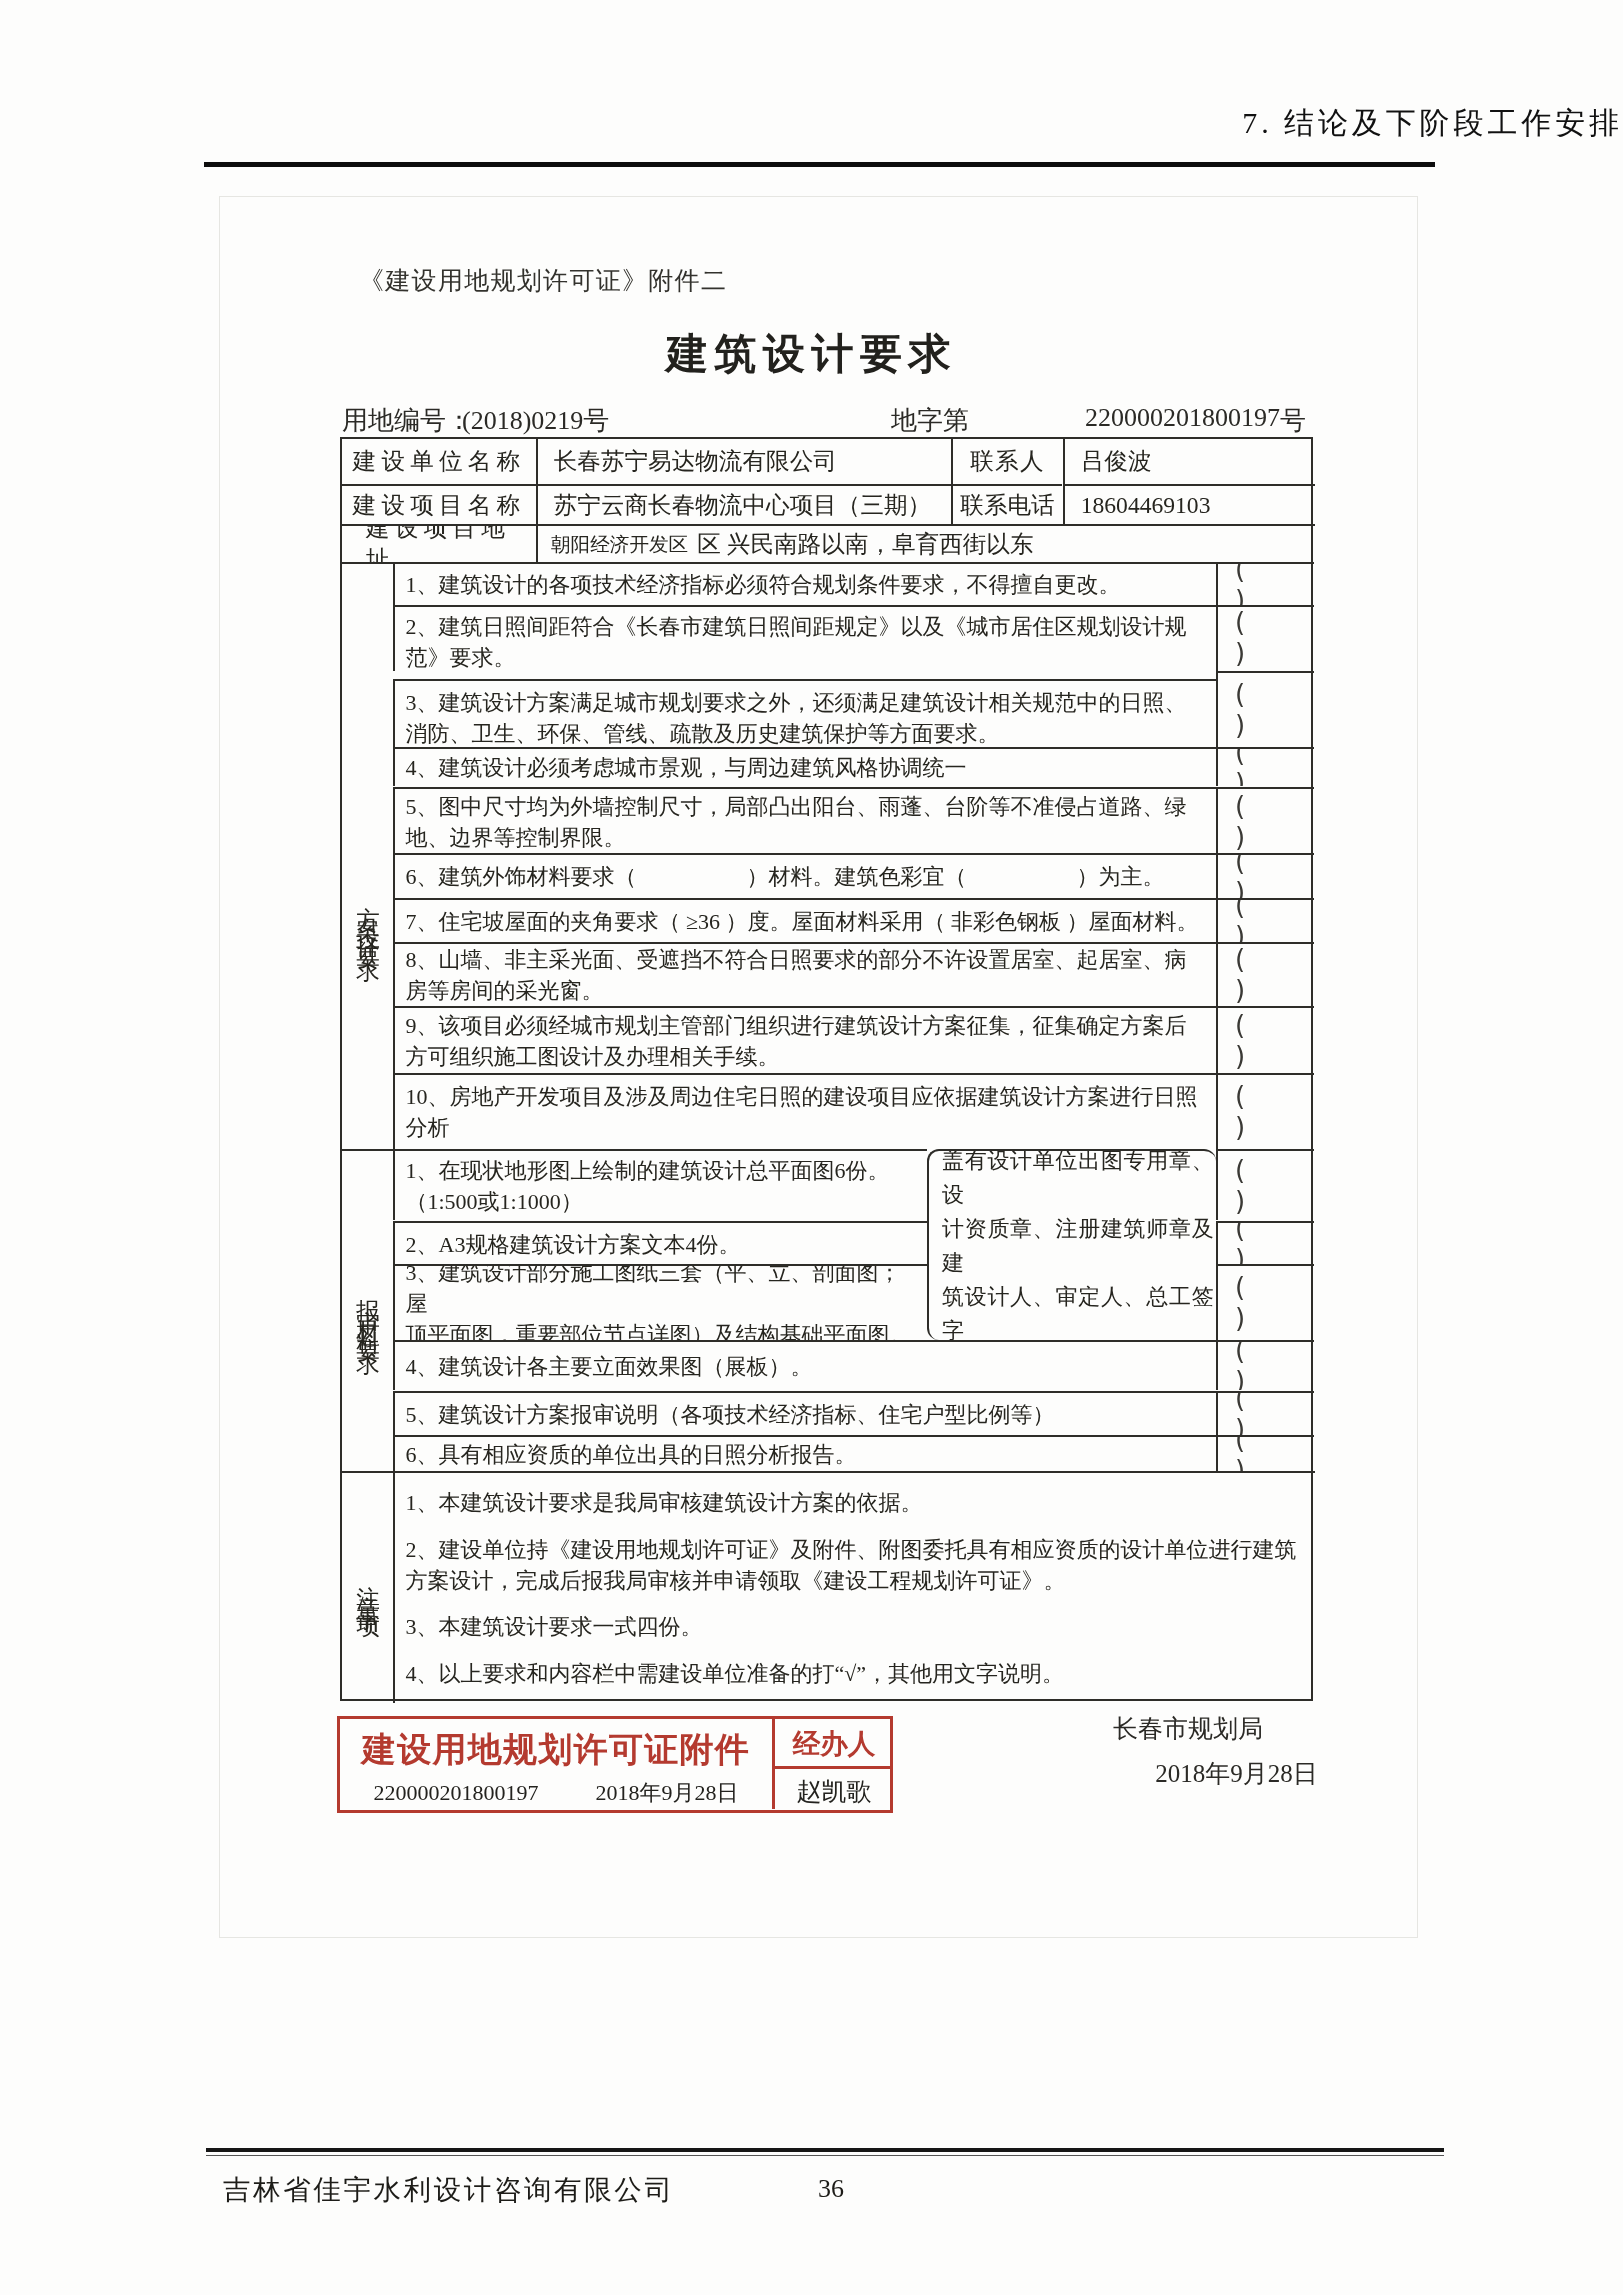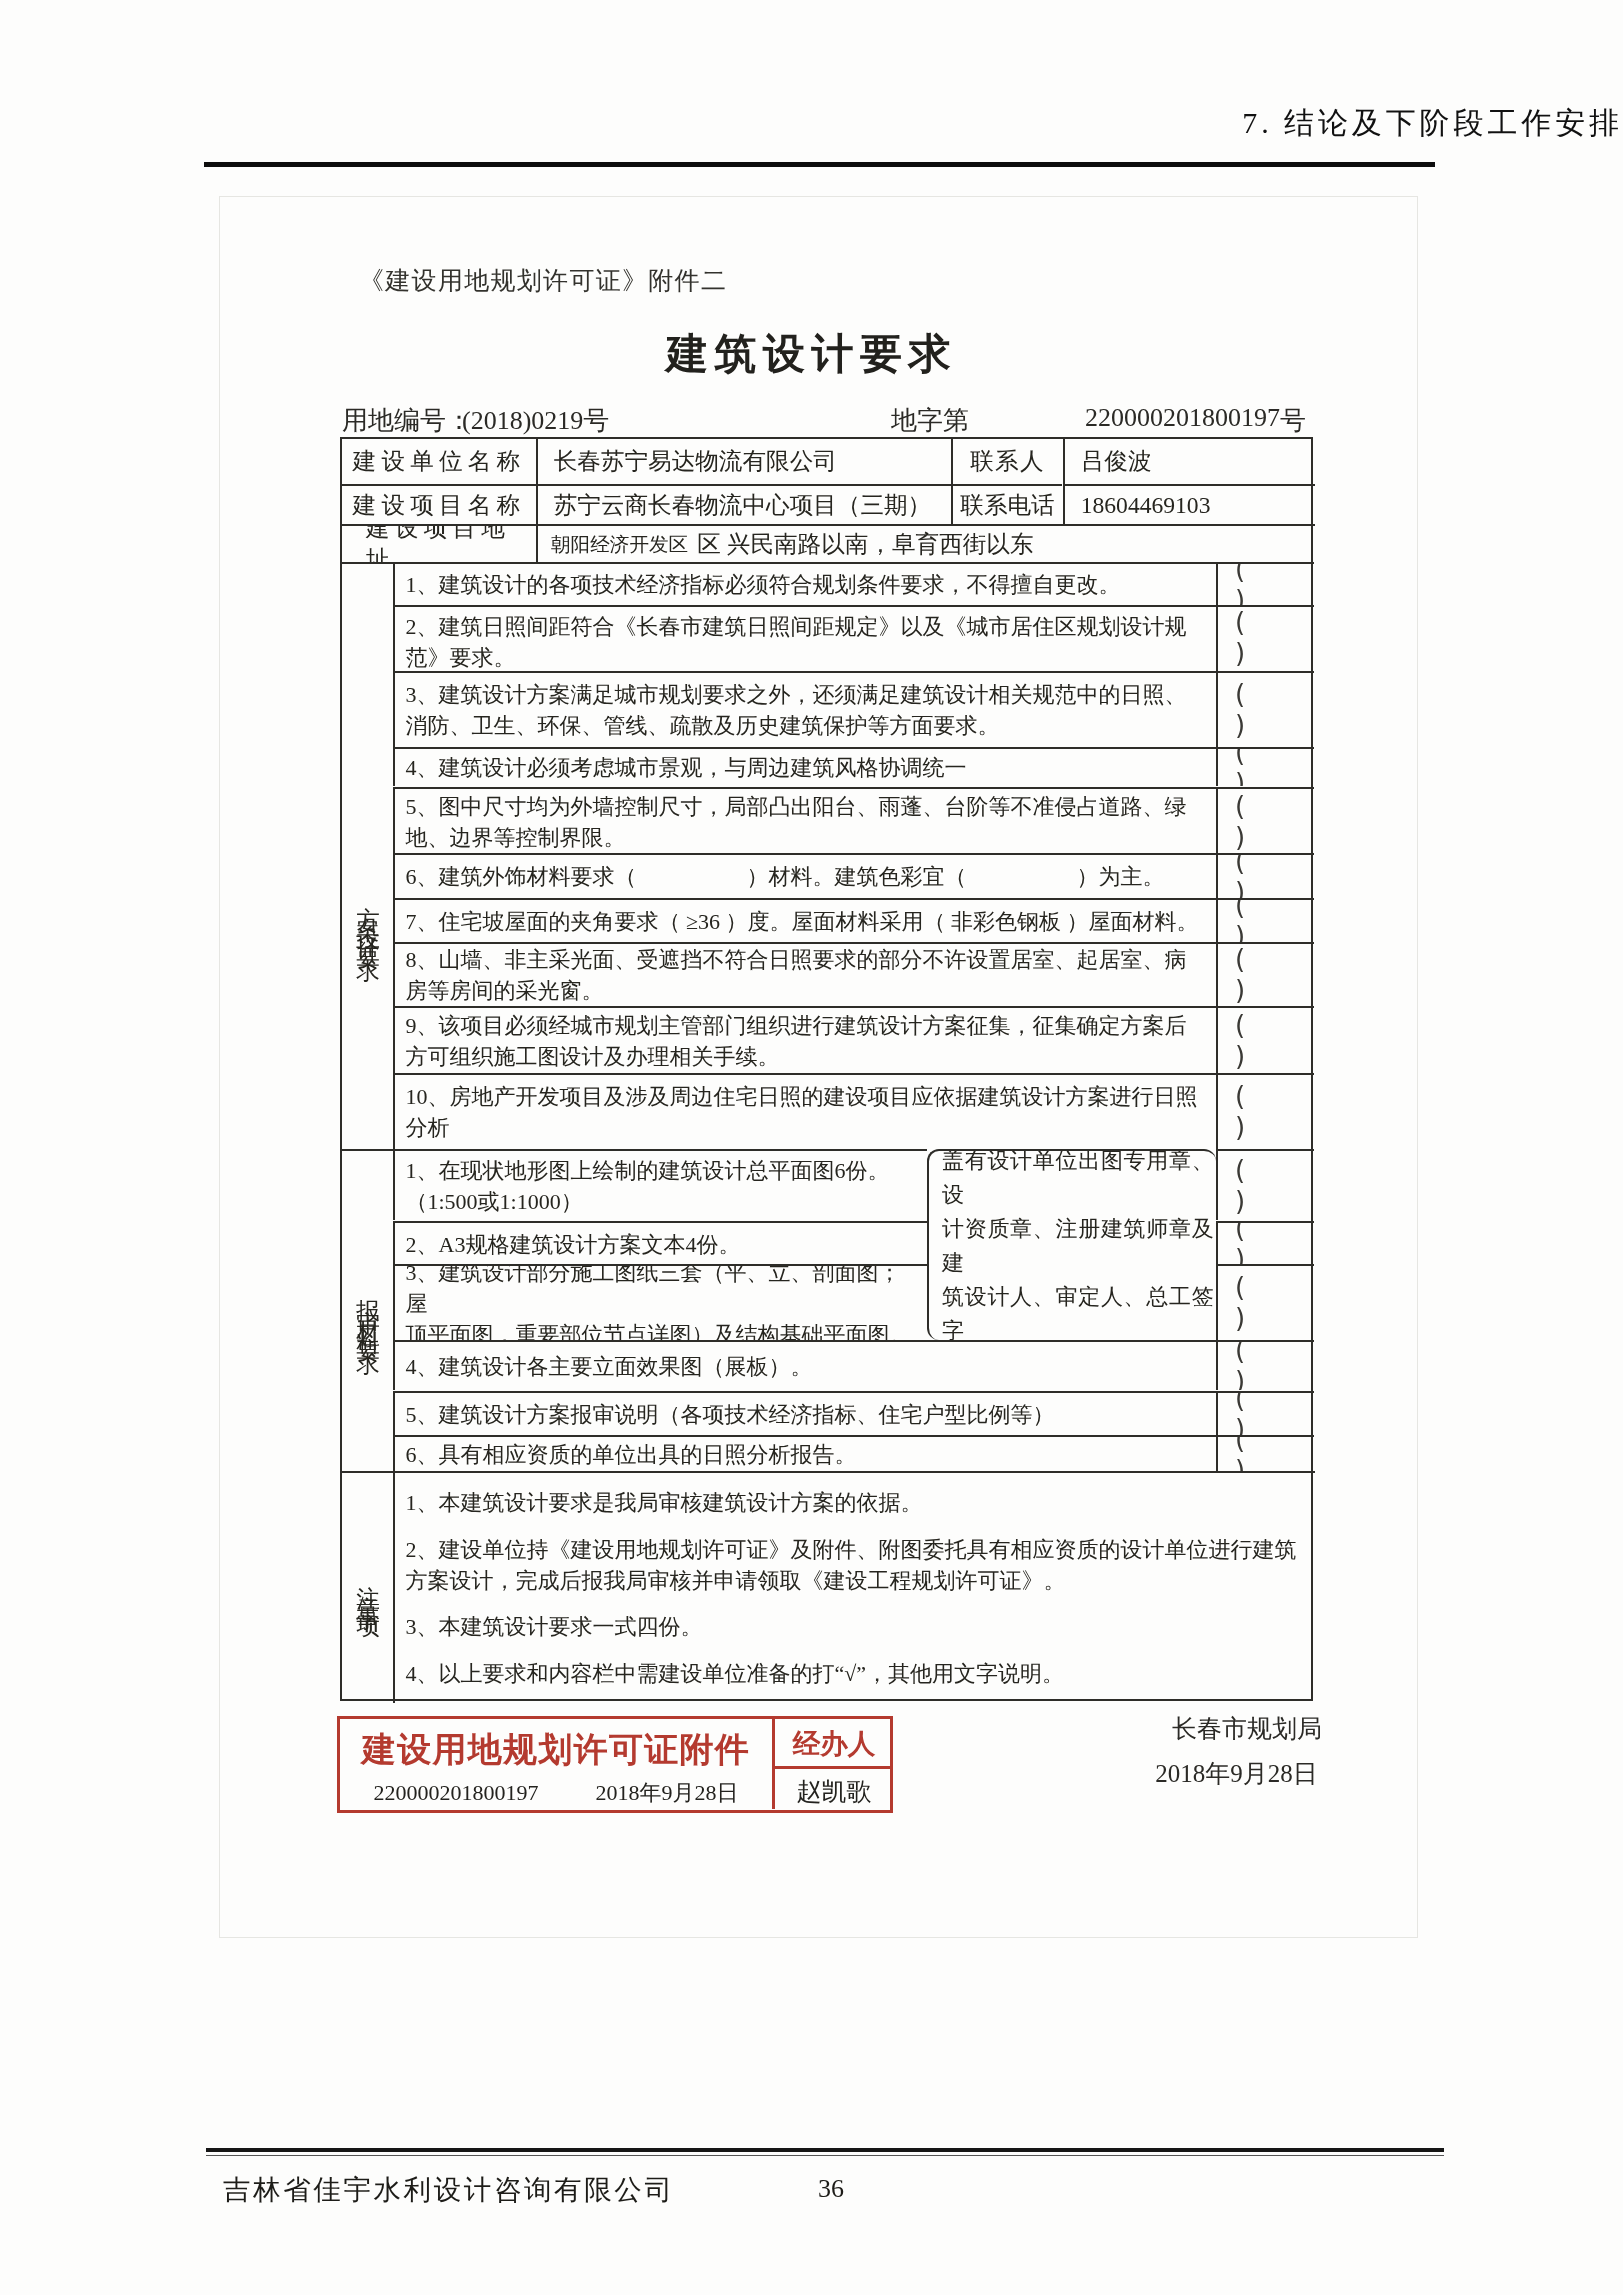--- a/index.html
+++ b/index.html
@@ -94,21 +94,21 @@
   .stamp-vdiv{left:432px;top:0;width:3.3px;height:90px;background:var(--red);}
   .stamp-op-label{
     left:435px;top:6.5px;width:118px;text-align:center;
     font-size:27.5px;font-weight:bold;color:var(--red);
   }
   .stamp-hdiv{left:435px;top:47px;width:118px;height:2.6px;background:var(--red);}
   .stamp-op-name{
     left:435px;top:56px;width:118px;text-align:center;
     font-size:25px;color:#23221e;
   }
-  .authority{left:1113px;top:1712px;width:209px;text-align:right;font-size:25px;color:#2b2a26;}
+  .authority{left:1113px;top:1712px;width:209px;text-align:left;font-size:25px;color:#2b2a26;}
   .authority-date{left:1132px;top:1757px;width:209px;text-align:center;font-size:25px;color:#2b2a26;}
   
   .footer-rule{left:206px;top:2148px;width:1238px;height:3.9px;background:#161616;}
   .footer-rule2{left:206px;top:2155px;width:1238px;height:1.3px;background:#555;}
   .footer-company{left:223px;top:2172px;font-size:27.5px;letter-spacing:2.6px;color:#1d1c18;}
   .footer-page{left:818px;top:2174px;font-size:26px;color:#1d1c18;}
 </style>
 </head>
 <body>
 
@@ -151,21 +151,21 @@
     <div class="cell center" style="left:874px;top:123px;width:98px;height:43px;">
         <span class="paren">( )</span>
       </div>
 
     <div class="cell pad pre" style="left:51px;top:166px;width:823px;height:66px;align-items:flex-start;">2、建筑日照间距符合《长春市建筑日照间距规定》以及《城市居住区规划设计规
 范》要求。</div>
     <div class="cell center" style="left:874px;top:166px;width:98px;height:66px;align-items:flex-start;">
         <span class="paren">( )</span>
       </div>
 
-    <div class="cell pad pre" style="left:51px;top:232px;width:823px;height:76px;">3、建筑设计方案满足城市规划要求之外，还须满足建筑设计相关规范中的日照、
+    <div class="cell pad pre" style="left:51px;top:240px;width:823px;height:76px;">3、建筑设计方案满足城市规划要求之外，还须满足建筑设计相关规范中的日照、
 消防、卫生、环保、管线、疏散及历史建筑保护等方面要求。</div>
     <div class="cell center" style="left:874px;top:232px;width:98px;height:76px;">
         <span class="paren">( )</span>
       </div>
 
     <div class="cell pad pre" style="left:51px;top:308px;width:823px;height:39px;">4、建筑设计必须考虑城市景观，与周边建筑风格协调统一</div>
     <div class="cell center" style="left:874px;top:308px;width:98px;height:39px;">
         <span class="paren">( )</span>
       </div>
 

